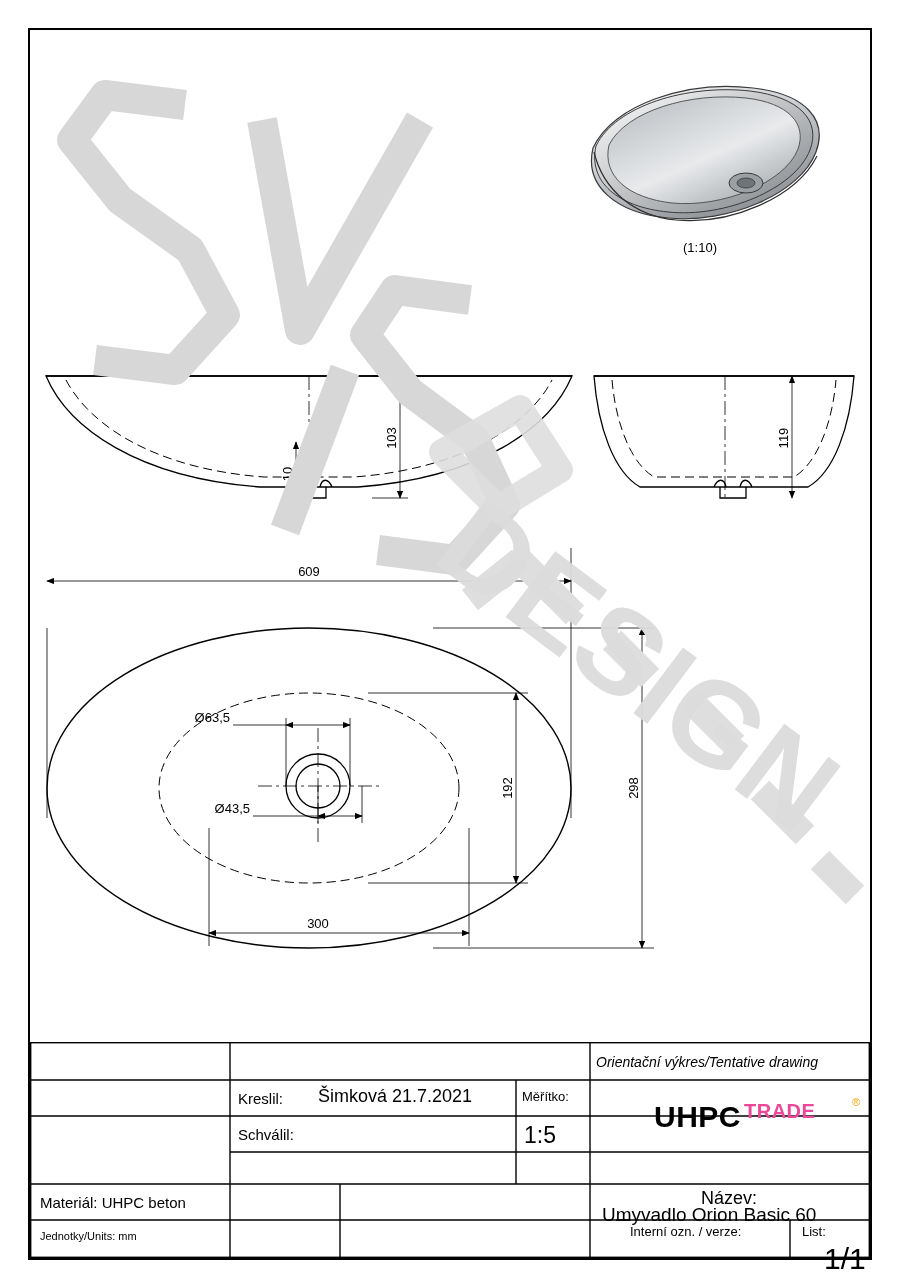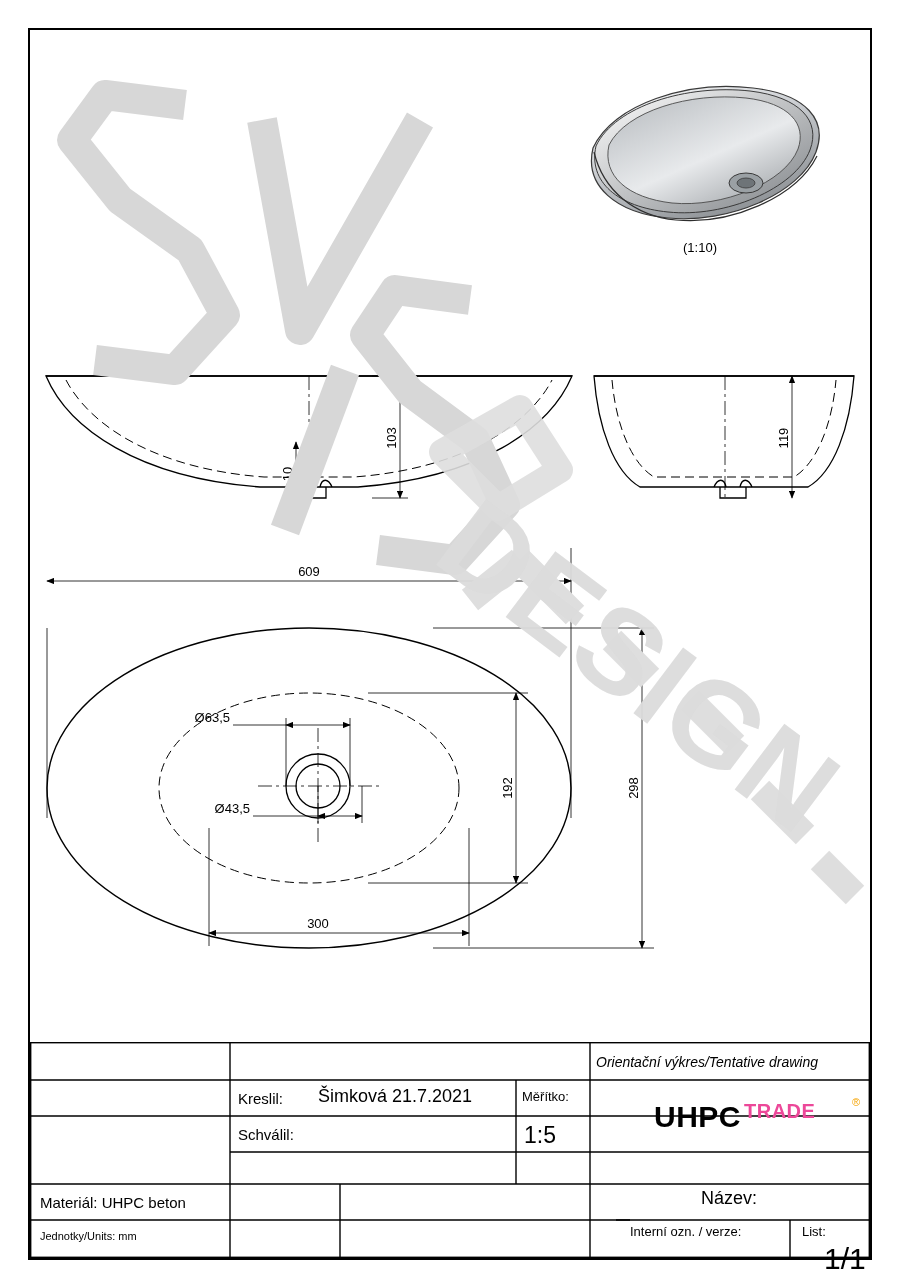--- a/index.html
+++ b/index.html
@@ -279,20 +279,21 @@
       <span class="lbl" style="left:208px; top:84px; font-size:15px;">Schválil:</span>
 
       <span class="lbl" style="left:492px; top:47px; font-size:13px;">Měřítko:</span>
       <span class="lbl" style="left:494px; top:80px; font-size:23px;">1:5</span>
 
       <span class="logo-svis" style="left:624px; top:58px;">UHPC</span>
       <span class="logo-trade" style="left:714px; top:58px;">TRADE</span>
       <span class="logo-reg" style="left:822px; top:54px;">®</span>
 
       <span class="lbl" style="left:671px; top:146px; font-size:18px;">Název:</span>
+      <span class="lbl" style="left:572px; top:162px; font-size:19px;">Umyvadlo Orion Basic 60</span>
 
       <span class="lbl" style="left:600px; top:182px; font-size:13px;text-align:center;">Interní ozn. / verze:</span>
       <span class="lbl" style="left:772px; top:182px; font-size:13px;">List:</span>
       <span class="lbl" style="left:778px; top:200px; font-size:30px;margin-left:16px;">1/1</span>
 
       <span class="lbl" style="left:10px; top:152px; font-size:15px;">Materiál: UHPC beton</span>
       <span class="lbl" style="left:10px; top:188px; font-size:11px;">Jednotky/Units: mm</span>
     </div>
   </div>
 

